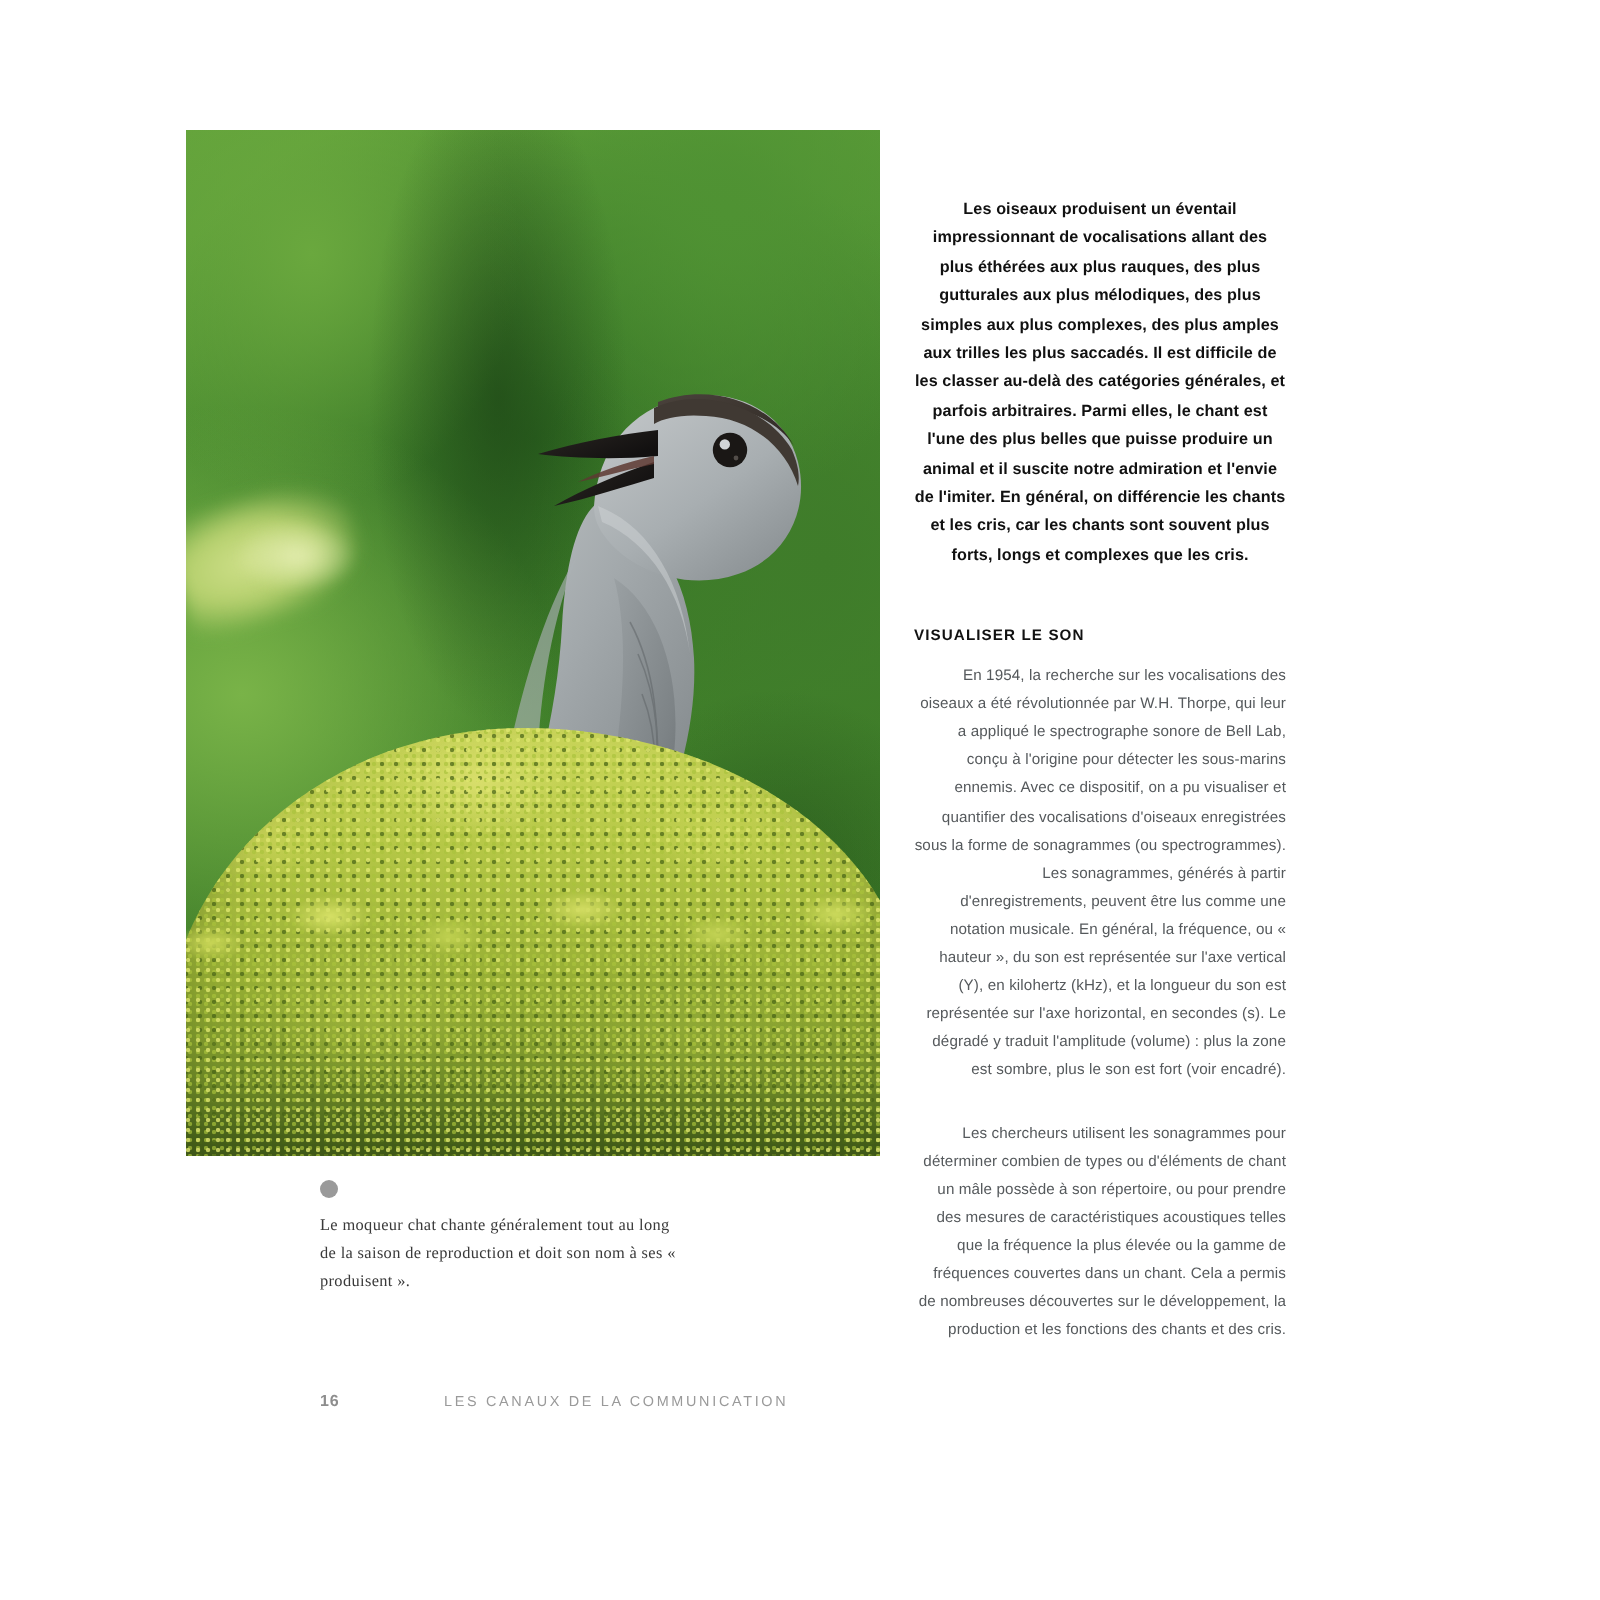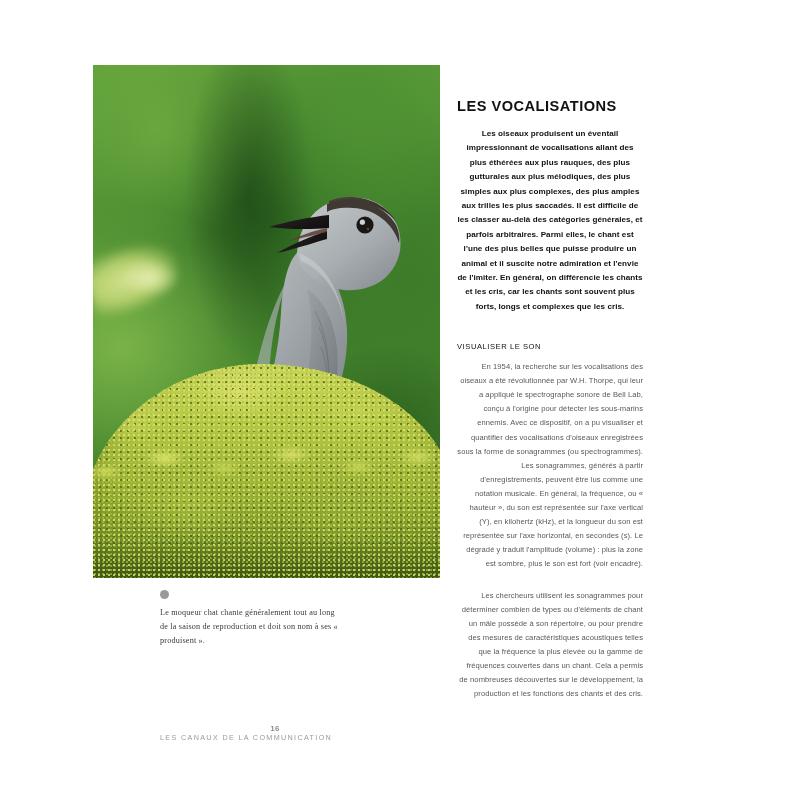--- a/index.html
+++ b/index.html
@@ -116,33 +116,33 @@
   .h1 {
     font-size:14.6px; font-weight:700; letter-spacing:.5px;
     color:#111; margin-bottom:13px;
   }
   .lede {
     font-size:8.1px; font-weight:700; line-height:1.78;
     color:#111; letter-spacing:.05px; text-align:center;
     margin-bottom:28px;
   }
   .h2 {
-    font-size:7.6px; font-weight:400; letter-spacing:.55px;
+    font-size:7.6px; font-weight:700; letter-spacing:.55px;
     color:#111; margin-bottom:9px;
   }
   .body p {
     font-size:7.6px; line-height:1.85;
     color:#55595c; letter-spacing:.06px; text-align:right;
   }
   .body p.indent { text-indent:13px; margin-top:18px; }
 
   
   #footer {
-    position:absolute; left:160px; top:724px;
-    display:flex; align-items:flex-end;flex-direction:column;
+    position:absolute; left:160px; top:696px;
+    display:flex; align-items:flex-start;
   }
   .folio {
     font-size:8px; font-weight:700; color:#8d8d8d;
     letter-spacing:.4px; width:62px;
   }
   .runhead {
     font-size:7.2px; color:#9a9a9a;
     letter-spacing:1.35px; font-weight:400;
   }
 </style>
@@ -256,21 +256,20 @@
     <div class="moss-tex"></div>
     <div class="moss-edge"></div>
   </div>
 
   <div id="caption">
     <div class="cap-dot"></div>
     <div class="cap-text">Le moqueur chat chante généralement tout au long de la saison de reproduction et doit son nom à ses « produisent ».</div>
   </div>
 
   <div id="col">
-    <div class="h1">LES VOCALISATIONS</div>
 
     <div class="lede">Les oiseaux produisent un éventail impressionnant de vocalisations allant des plus éthérées aux plus rauques, des plus gutturales aux plus mélodiques, des plus simples aux plus complexes, des plus amples aux trilles les plus saccadés. Il est difficile de les classer au-delà des catégories générales, et parfois arbitraires. Parmi elles, le chant est l'une des plus belles que puisse produire un animal et il suscite notre admiration et l'envie de l'imiter. En général, on différencie les chants et les cris, car les chants sont souvent plus forts, longs et complexes que les cris.</div>
 
     <div class="h2">VISUALISER LE SON</div>
 
     <div class="body">
       <p>En 1954, la recherche sur les vocalisations des oiseaux a été révolutionnée par W.H. Thorpe, qui leur a appliqué le spectrographe sonore de Bell Lab, conçu à l'origine pour détecter les sous-marins ennemis. Avec ce dispositif, on a pu visualiser et quantifier des vocalisations d'oiseaux enregistrées sous la forme de sonagrammes (ou spectrogrammes). Les sonagrammes, générés à partir d'enregistrements, peuvent être lus comme une notation musicale. En général, la fréquence, ou « hauteur », du son est représentée sur l'axe vertical (Y), en kilohertz (kHz), et la longueur du son est représentée sur l'axe horizontal, en secondes (s). Le dégradé y traduit l'amplitude (volume) : plus la zone est sombre, plus le son est fort (voir encadré).</p>
       <p class="indent">Les chercheurs utilisent les sonagrammes pour déterminer combien de types ou d'éléments de chant un mâle possède à son répertoire, ou pour prendre des mesures de caractéristiques acoustiques telles que la fréquence la plus élevée ou la gamme de fréquences couvertes dans un chant. Cela a permis de nombreuses découvertes sur le développement, la production et les fonctions des chants et des cris.</p>
     </div>
   </div>

